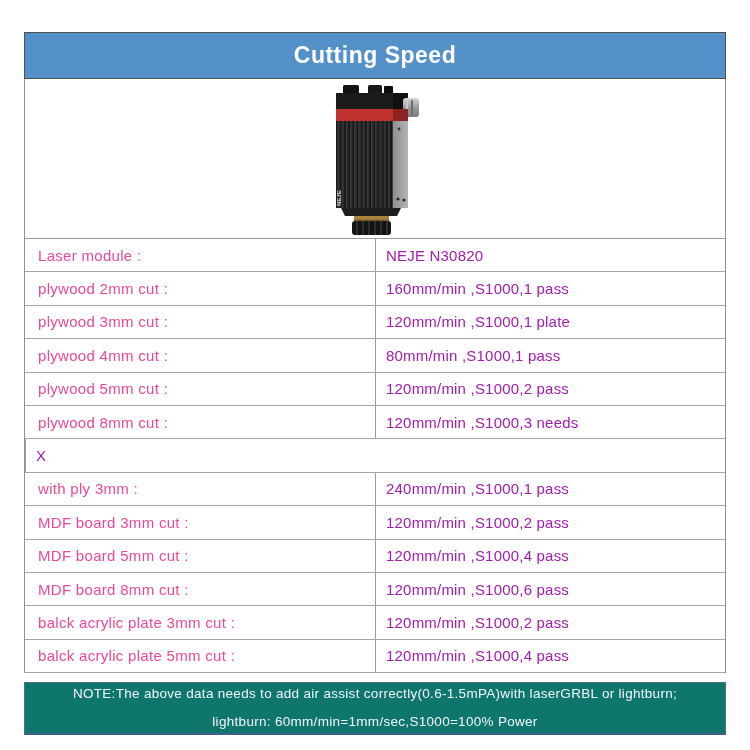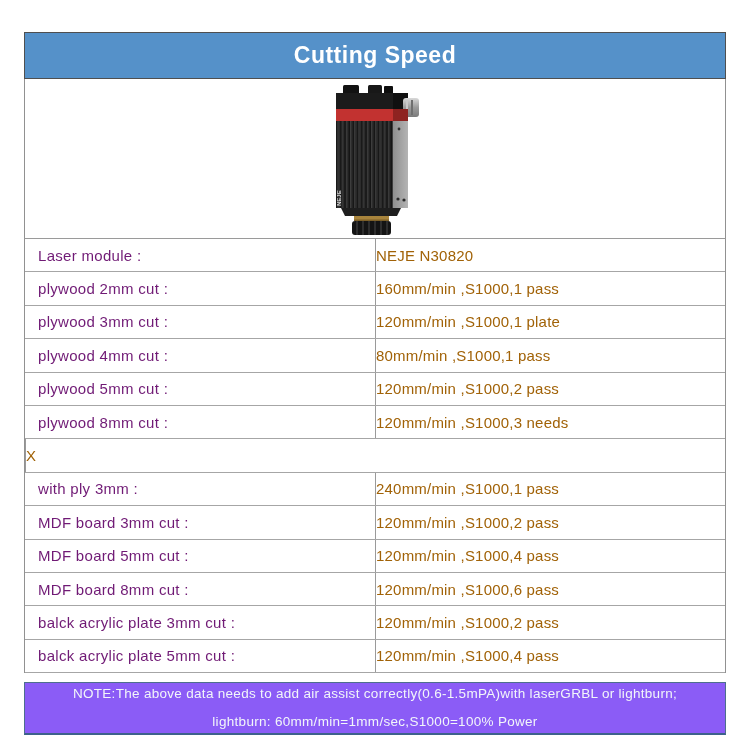--- a/index.html
+++ b/index.html
@@ -61,39 +61,40 @@
     display: flex;
     border-bottom: 1px solid #a6a6a6;
   }
   .spec-label {
     box-sizing: border-box;
     width: 350px;
     display: flex;
     align-items: center;
     padding-left: 13px;
     font-size: 15px;
-    color: #701a75;
+    color: #ec4899;
     letter-spacing: 0.3px;
   }
   .spec-value {
     box-sizing: border-box;
     flex: 1;
     border-left: 1px solid #9a9a9a;
     display: flex;
     align-items: center;
+    padding-left: 10px;
     font-size: 15px;
-    color: #a16207;
+    color: #a21caf;
     letter-spacing: 0.2px;
   }
   
   .note-banner {
     box-sizing: border-box;
     margin-top: 9px;
     height: 53px;
-    background: #8b5cf6;
+    background: #0f766e;
     border: 1px solid #4e6e8e;
     border-bottom: 2px solid #3d618b;
     display: flex;
     flex-direction: column;
     align-items: center;
     justify-content: center;
     gap: 8px;
   }
   .note-banner .note-line {
     color: #f2f6fa;

